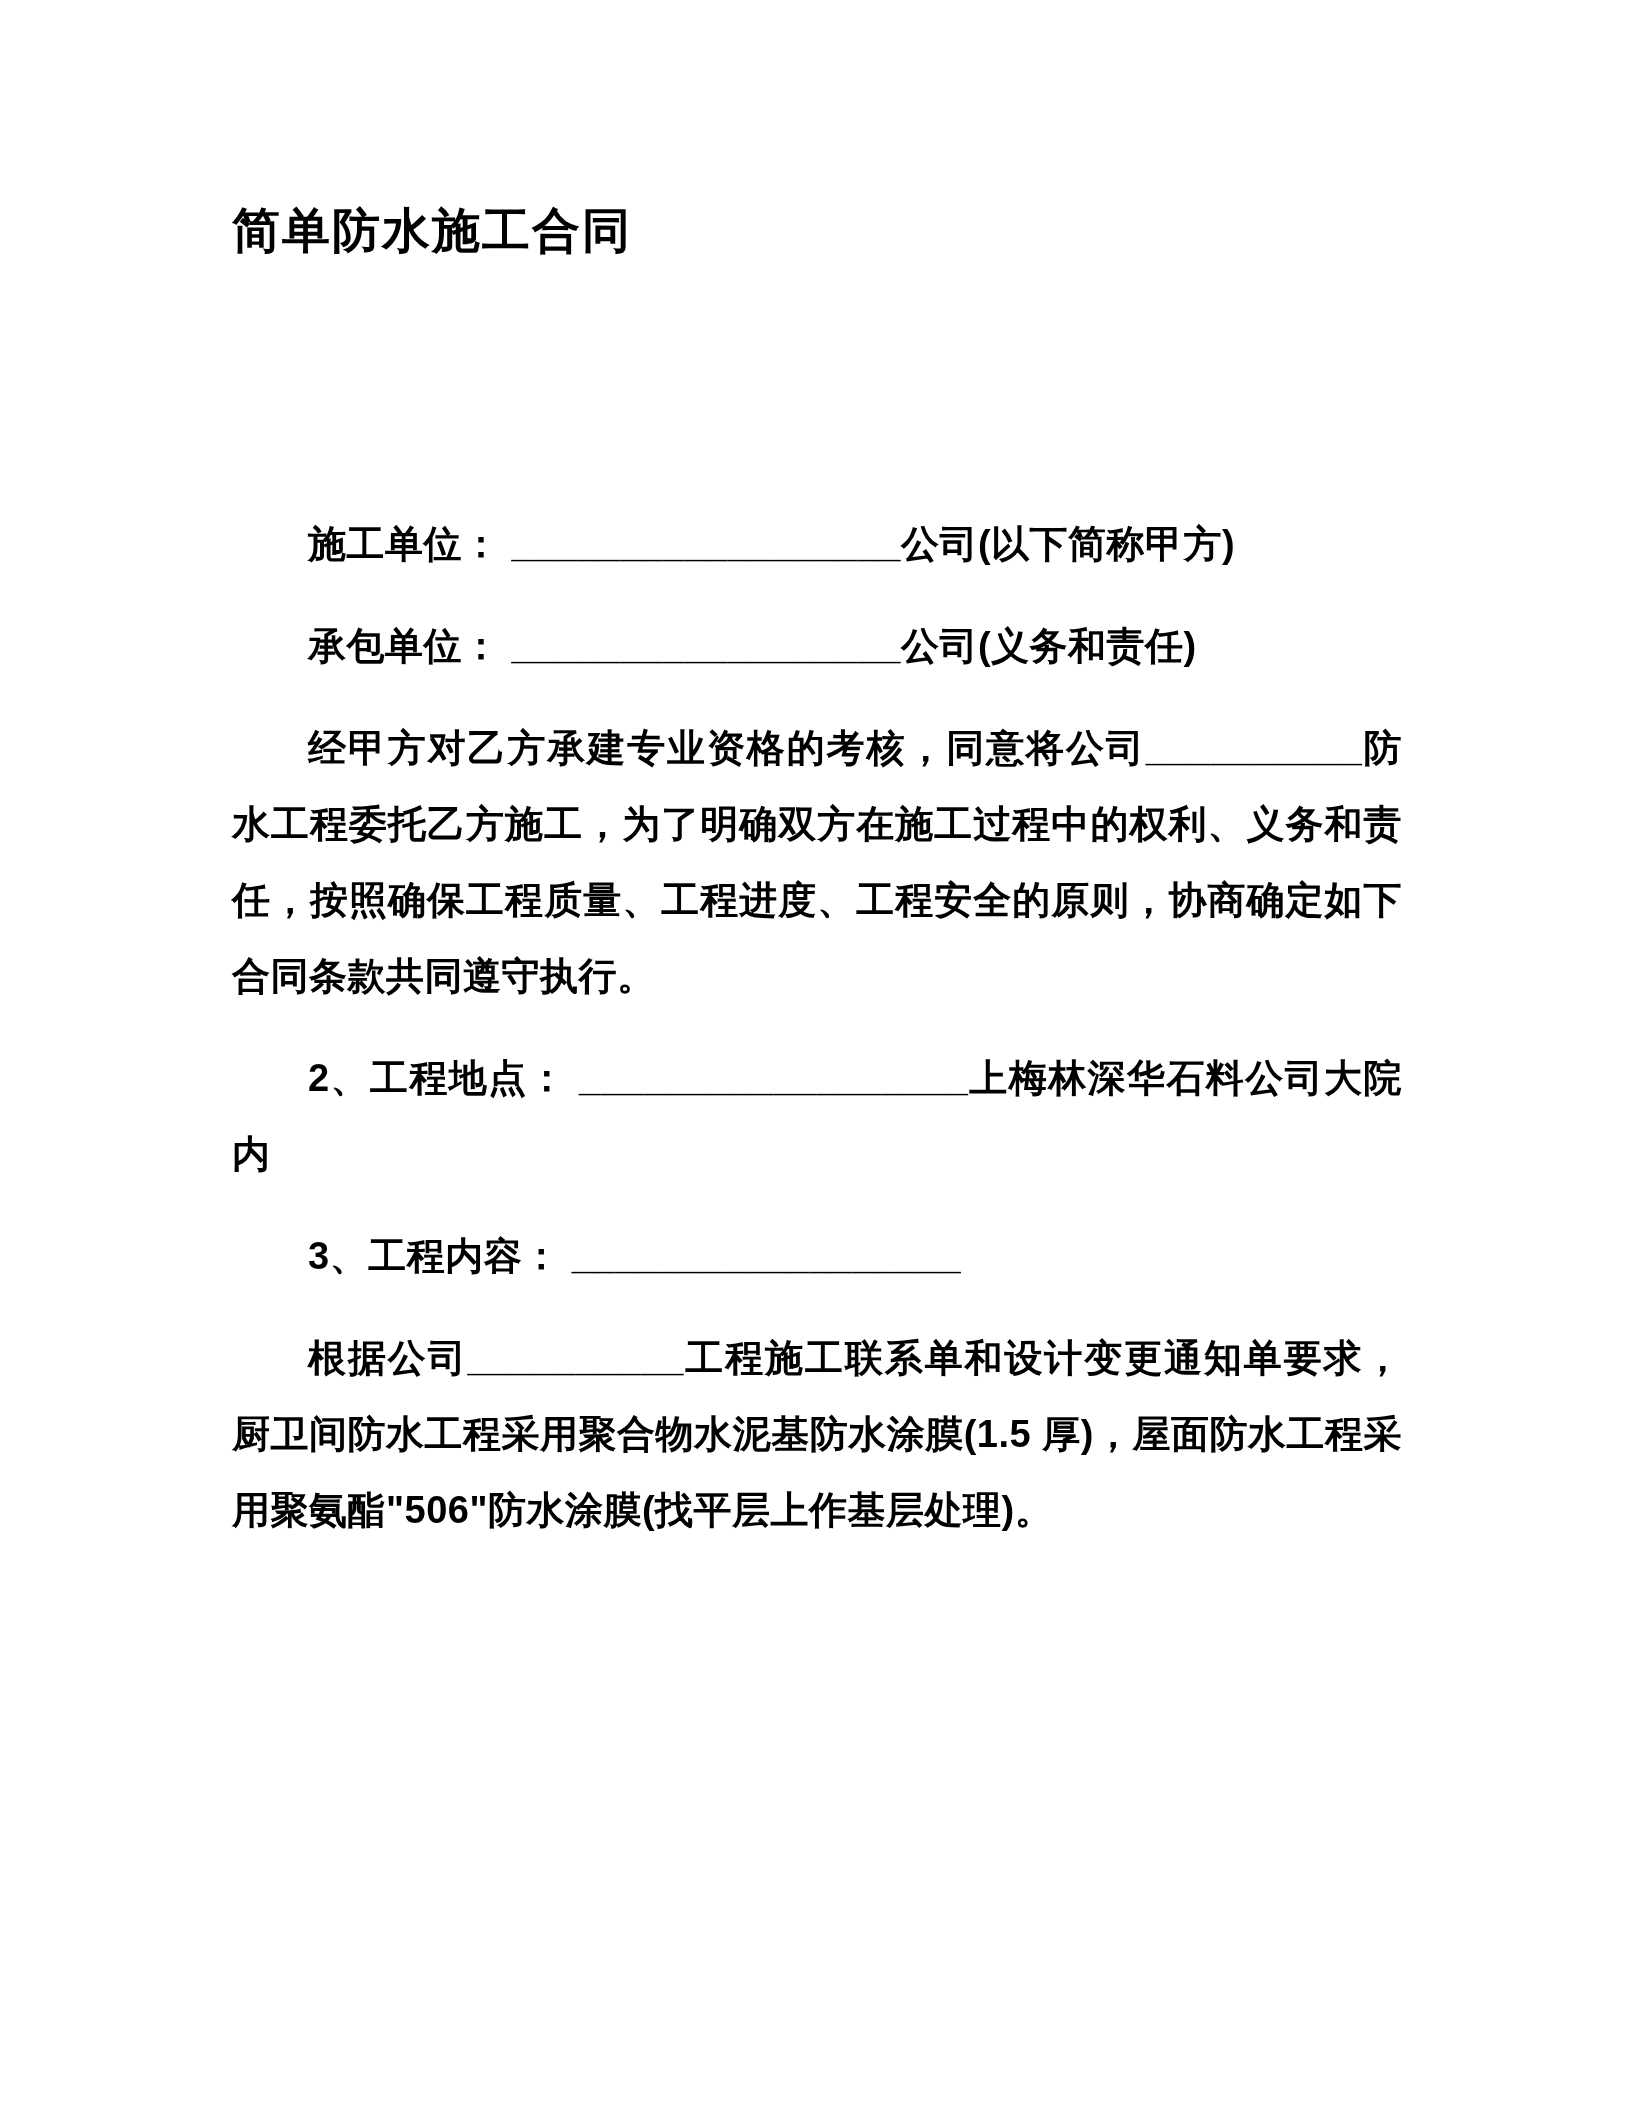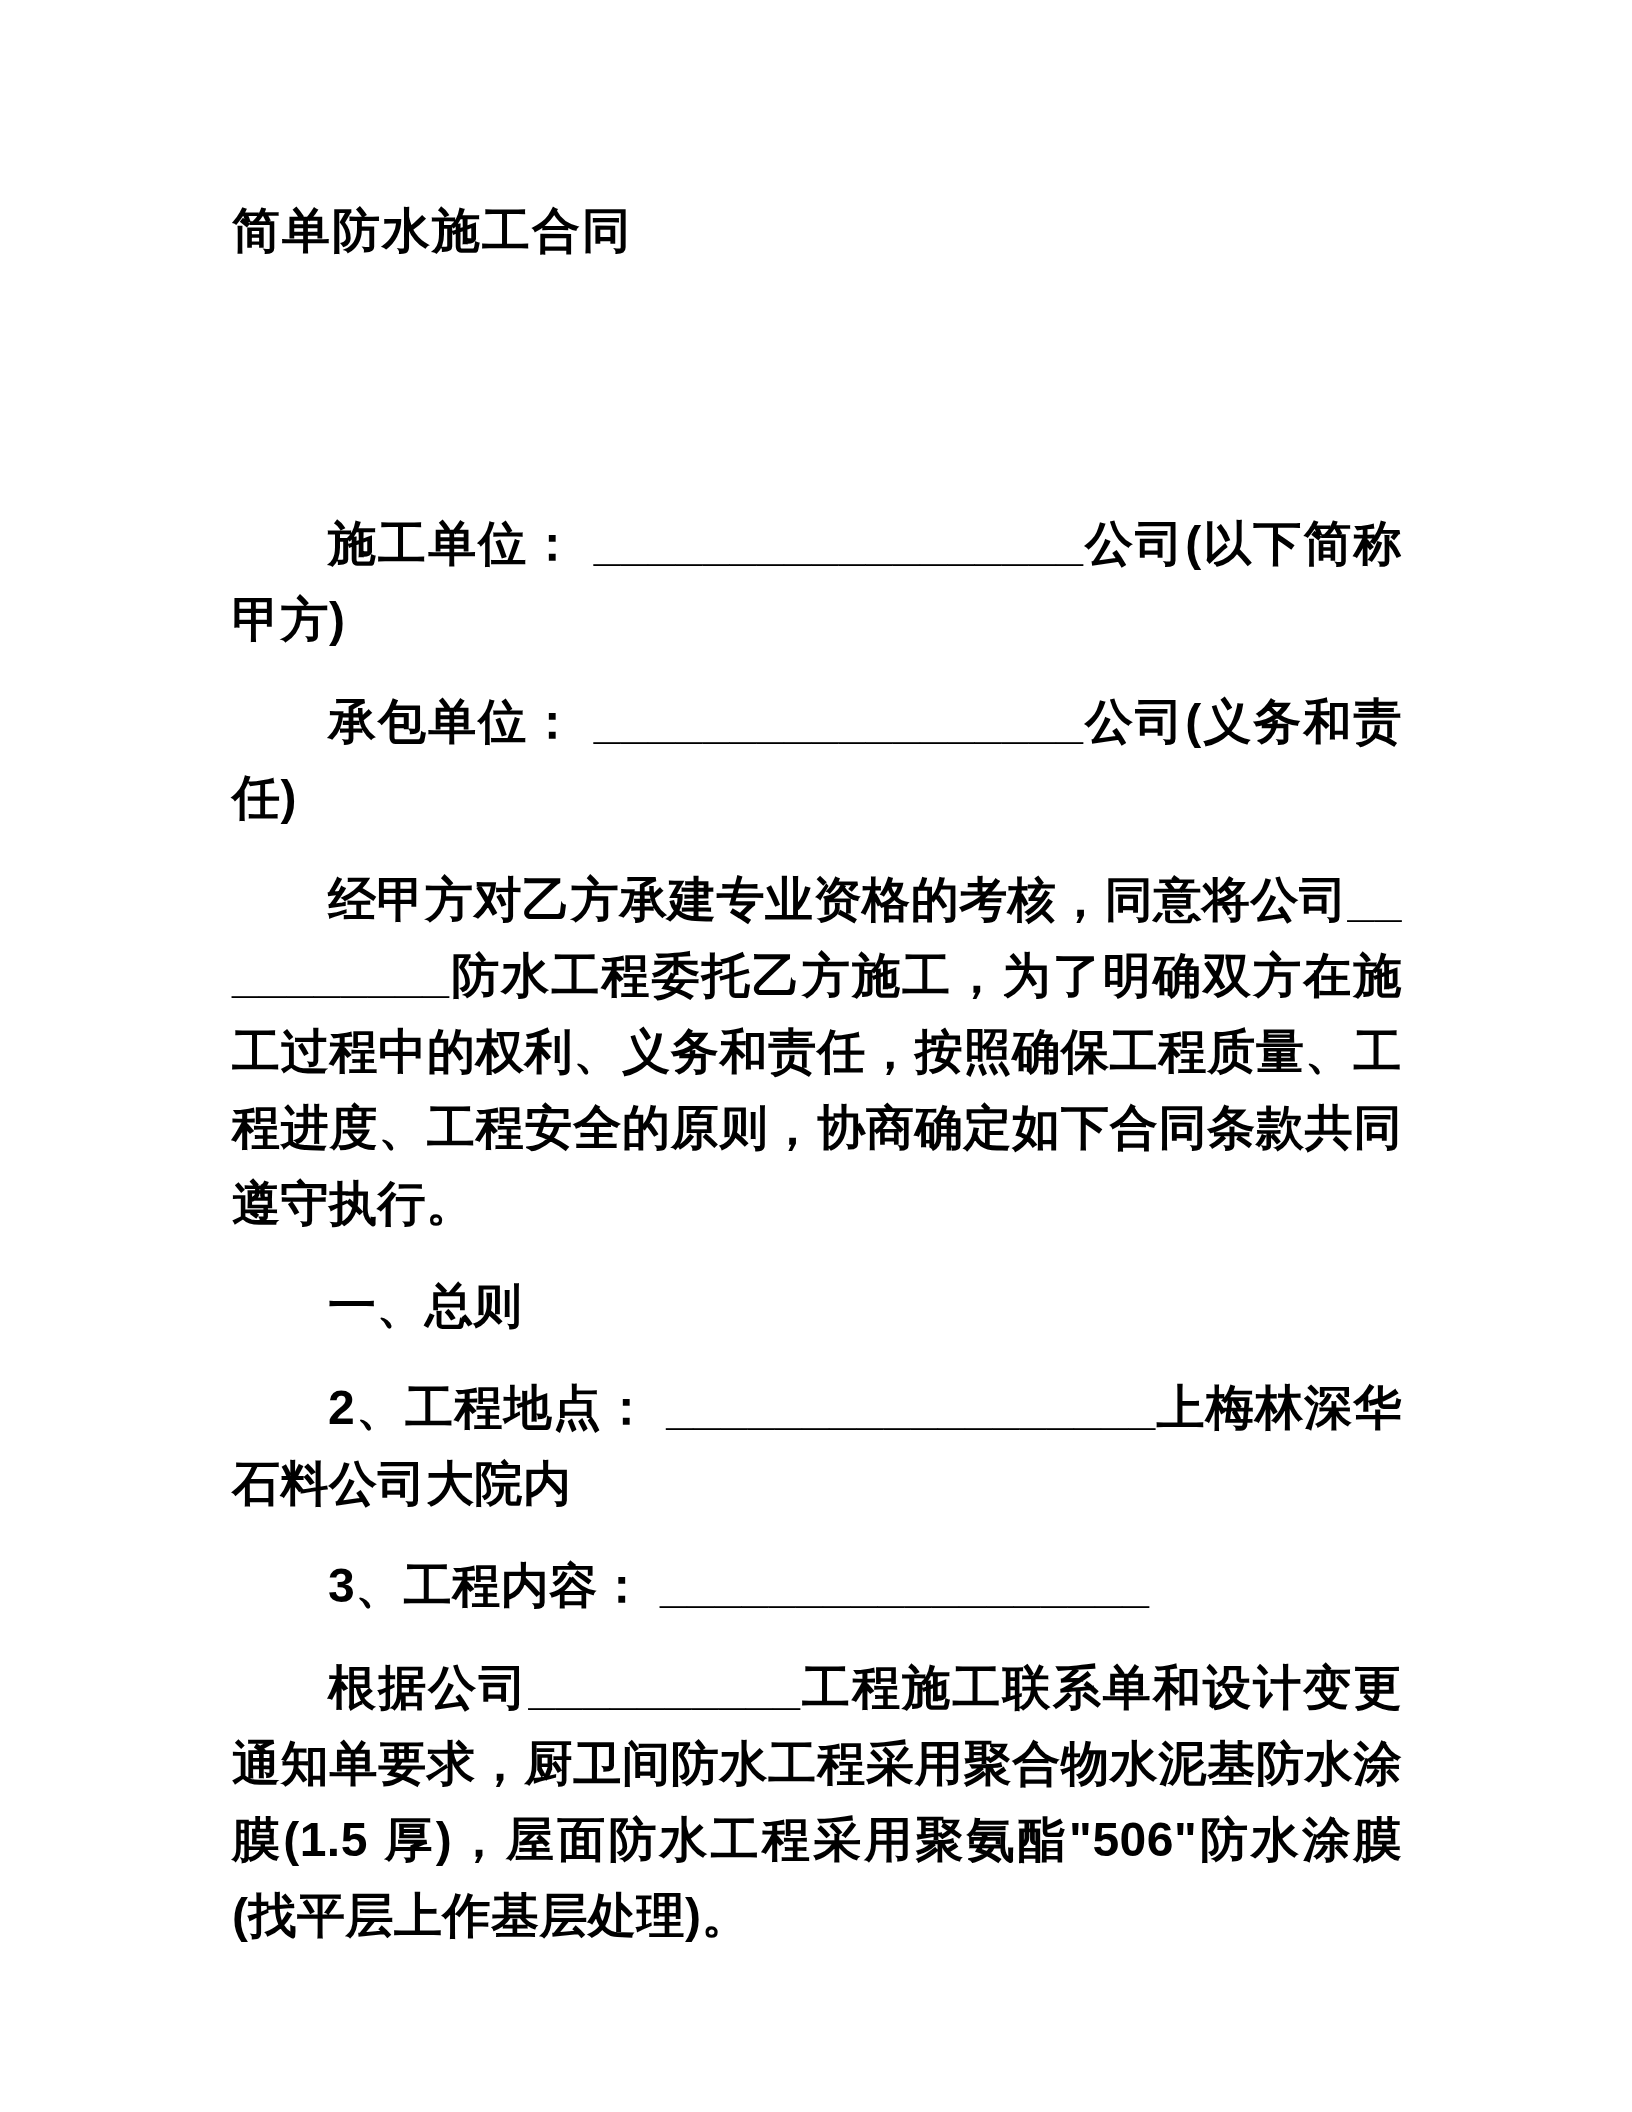--- a/index.html
+++ b/index.html
@@ -23,21 +23,21 @@
   }
   .doc-title {
     font-size: 48px;
     font-weight: 700;
     text-align: left;
     margin: 0 0 244px 0;
     letter-spacing: 2px;
     line-height: 1.3;
   }
   .para {
-    font-size: 48px;
+    font-size: 38px;
     font-weight: 600;
     line-height: 76px;
     text-indent: 2em;
     text-align: justify;
     margin: 0 4px 26px 0;
     word-break: break-all;
     letter-spacing: 0.5px;
   }
   .para.heading {
     font-weight: 700;
@@ -49,21 +49,20 @@
 <div class="page">
 
   <h1 class="doc-title">简单防水施工合同</h1>
 
   <div class="para">施工单位： __________________公司(以下简称甲方)</div>
 
   <div class="para">承包单位： __________________公司(义务和责任)</div>
 
   <div class="para">经甲方对乙方承建专业资格的考核，同意将公司__________防水工程委托乙方施工，为了明确双方在施工过程中的权利、义务和责任，按照确保工程质量、工程进度、工程安全的原则，协商确定如下合同条款共同遵守执行。</div>
 
-  <div class="para heading">一、总则</div>
 
 
   <div class="para">2、工程地点： __________________上梅林深华石料公司大院内</div>
 
   <div class="para">3、工程内容： __________________</div>
 
   <div class="para">根据公司__________工程施工联系单和设计变更通知单要求，厨卫间防水工程采用聚合物水泥基防水涂膜(1.5 厚)，屋面防水工程采用聚氨酯"506"防水涂膜(找平层上作基层处理)。</div>
 
 
 </div>

